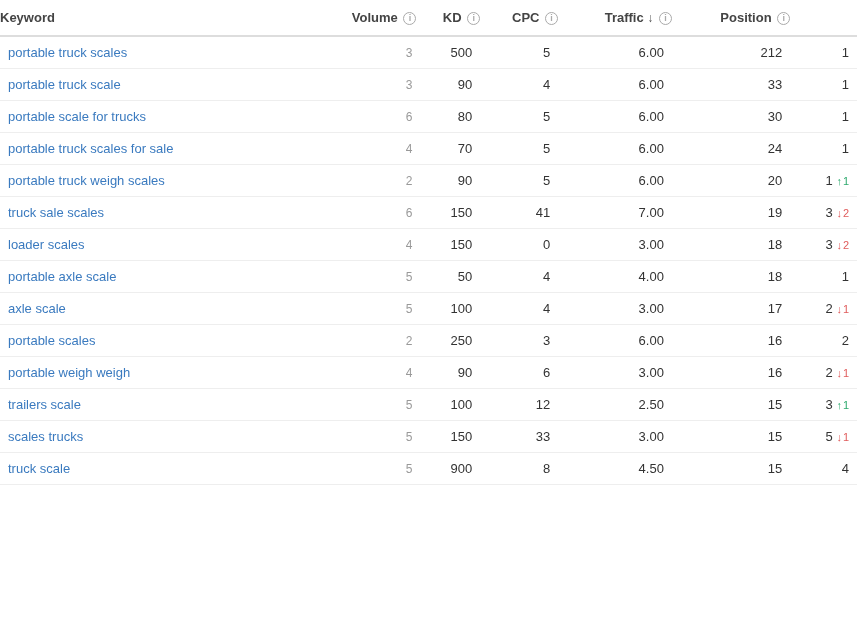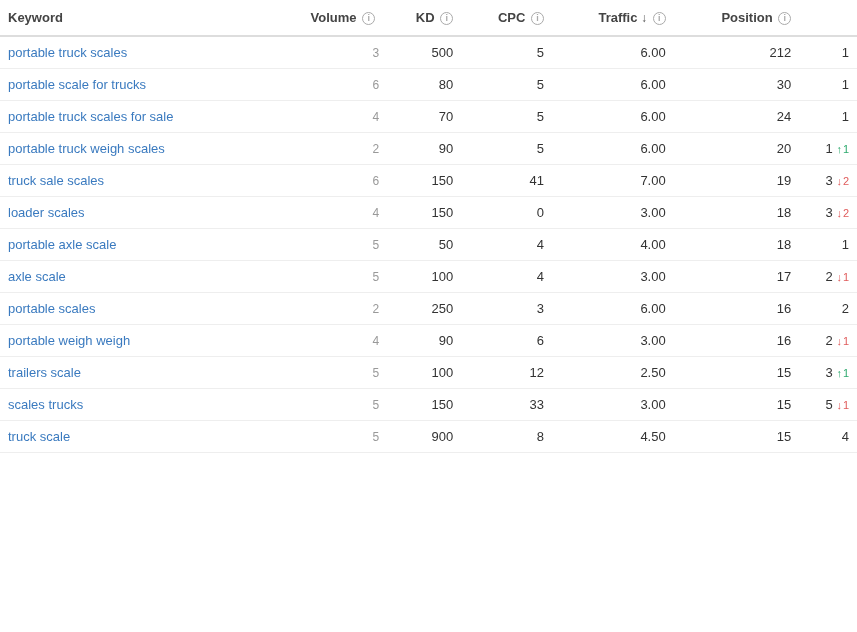--- a/index.html
+++ b/index.html
@@ -10,21 +10,21 @@
       color: #333;
     }
     table {
       width: 100%;
       border-collapse: collapse;
     }
     thead tr {
       border-bottom: 2px solid #ddd;
     }
     th {
-      padding: 10px 8px;
+      padding: 10px 0;
       text-align: left;
       font-weight: 600;
       color: #444;
       font-size: 13px;
       white-space: nowrap;
     }
     th.num {
       text-align: right;
     }
     td {
@@ -106,20 +106,29 @@
   <tr>
         <td class="keyword-cell"><a href="#">portable truck scales</a></td>
         <td class="small-num" style="padding-right: 4px;">3</td>
         <td class="num">500</td>
         <td class="num">5</td>
         <td class="num">6.00</td>
         <td class="num">212</td>
         <td class="pos-cell">1</td>
       </tr>
       <tr>
+        <td class="keyword-cell"><a href="#">portable truck scale</a></td>
+        <td class="small-num" style="padding-right: 4px;">3</td>
+        <td class="num">90</td>
+        <td class="num">4</td>
+        <td class="num">6.00</td>
+        <td class="num">33</td>
+        <td class="pos-cell">1</td>
+      </tr>
+      <tr>
         <td class="keyword-cell"><a href="#">portable scale for trucks</a></td>
         <td class="small-num" style="padding-right: 4px;">6</td>
         <td class="num">80</td>
         <td class="num">5</td>
         <td class="num">6.00</td>
         <td class="num">30</td>
         <td class="pos-cell">1</td>
       </tr>
       <tr>
         <td class="keyword-cell"><a href="#">portable truck scales for sale</a></td>

